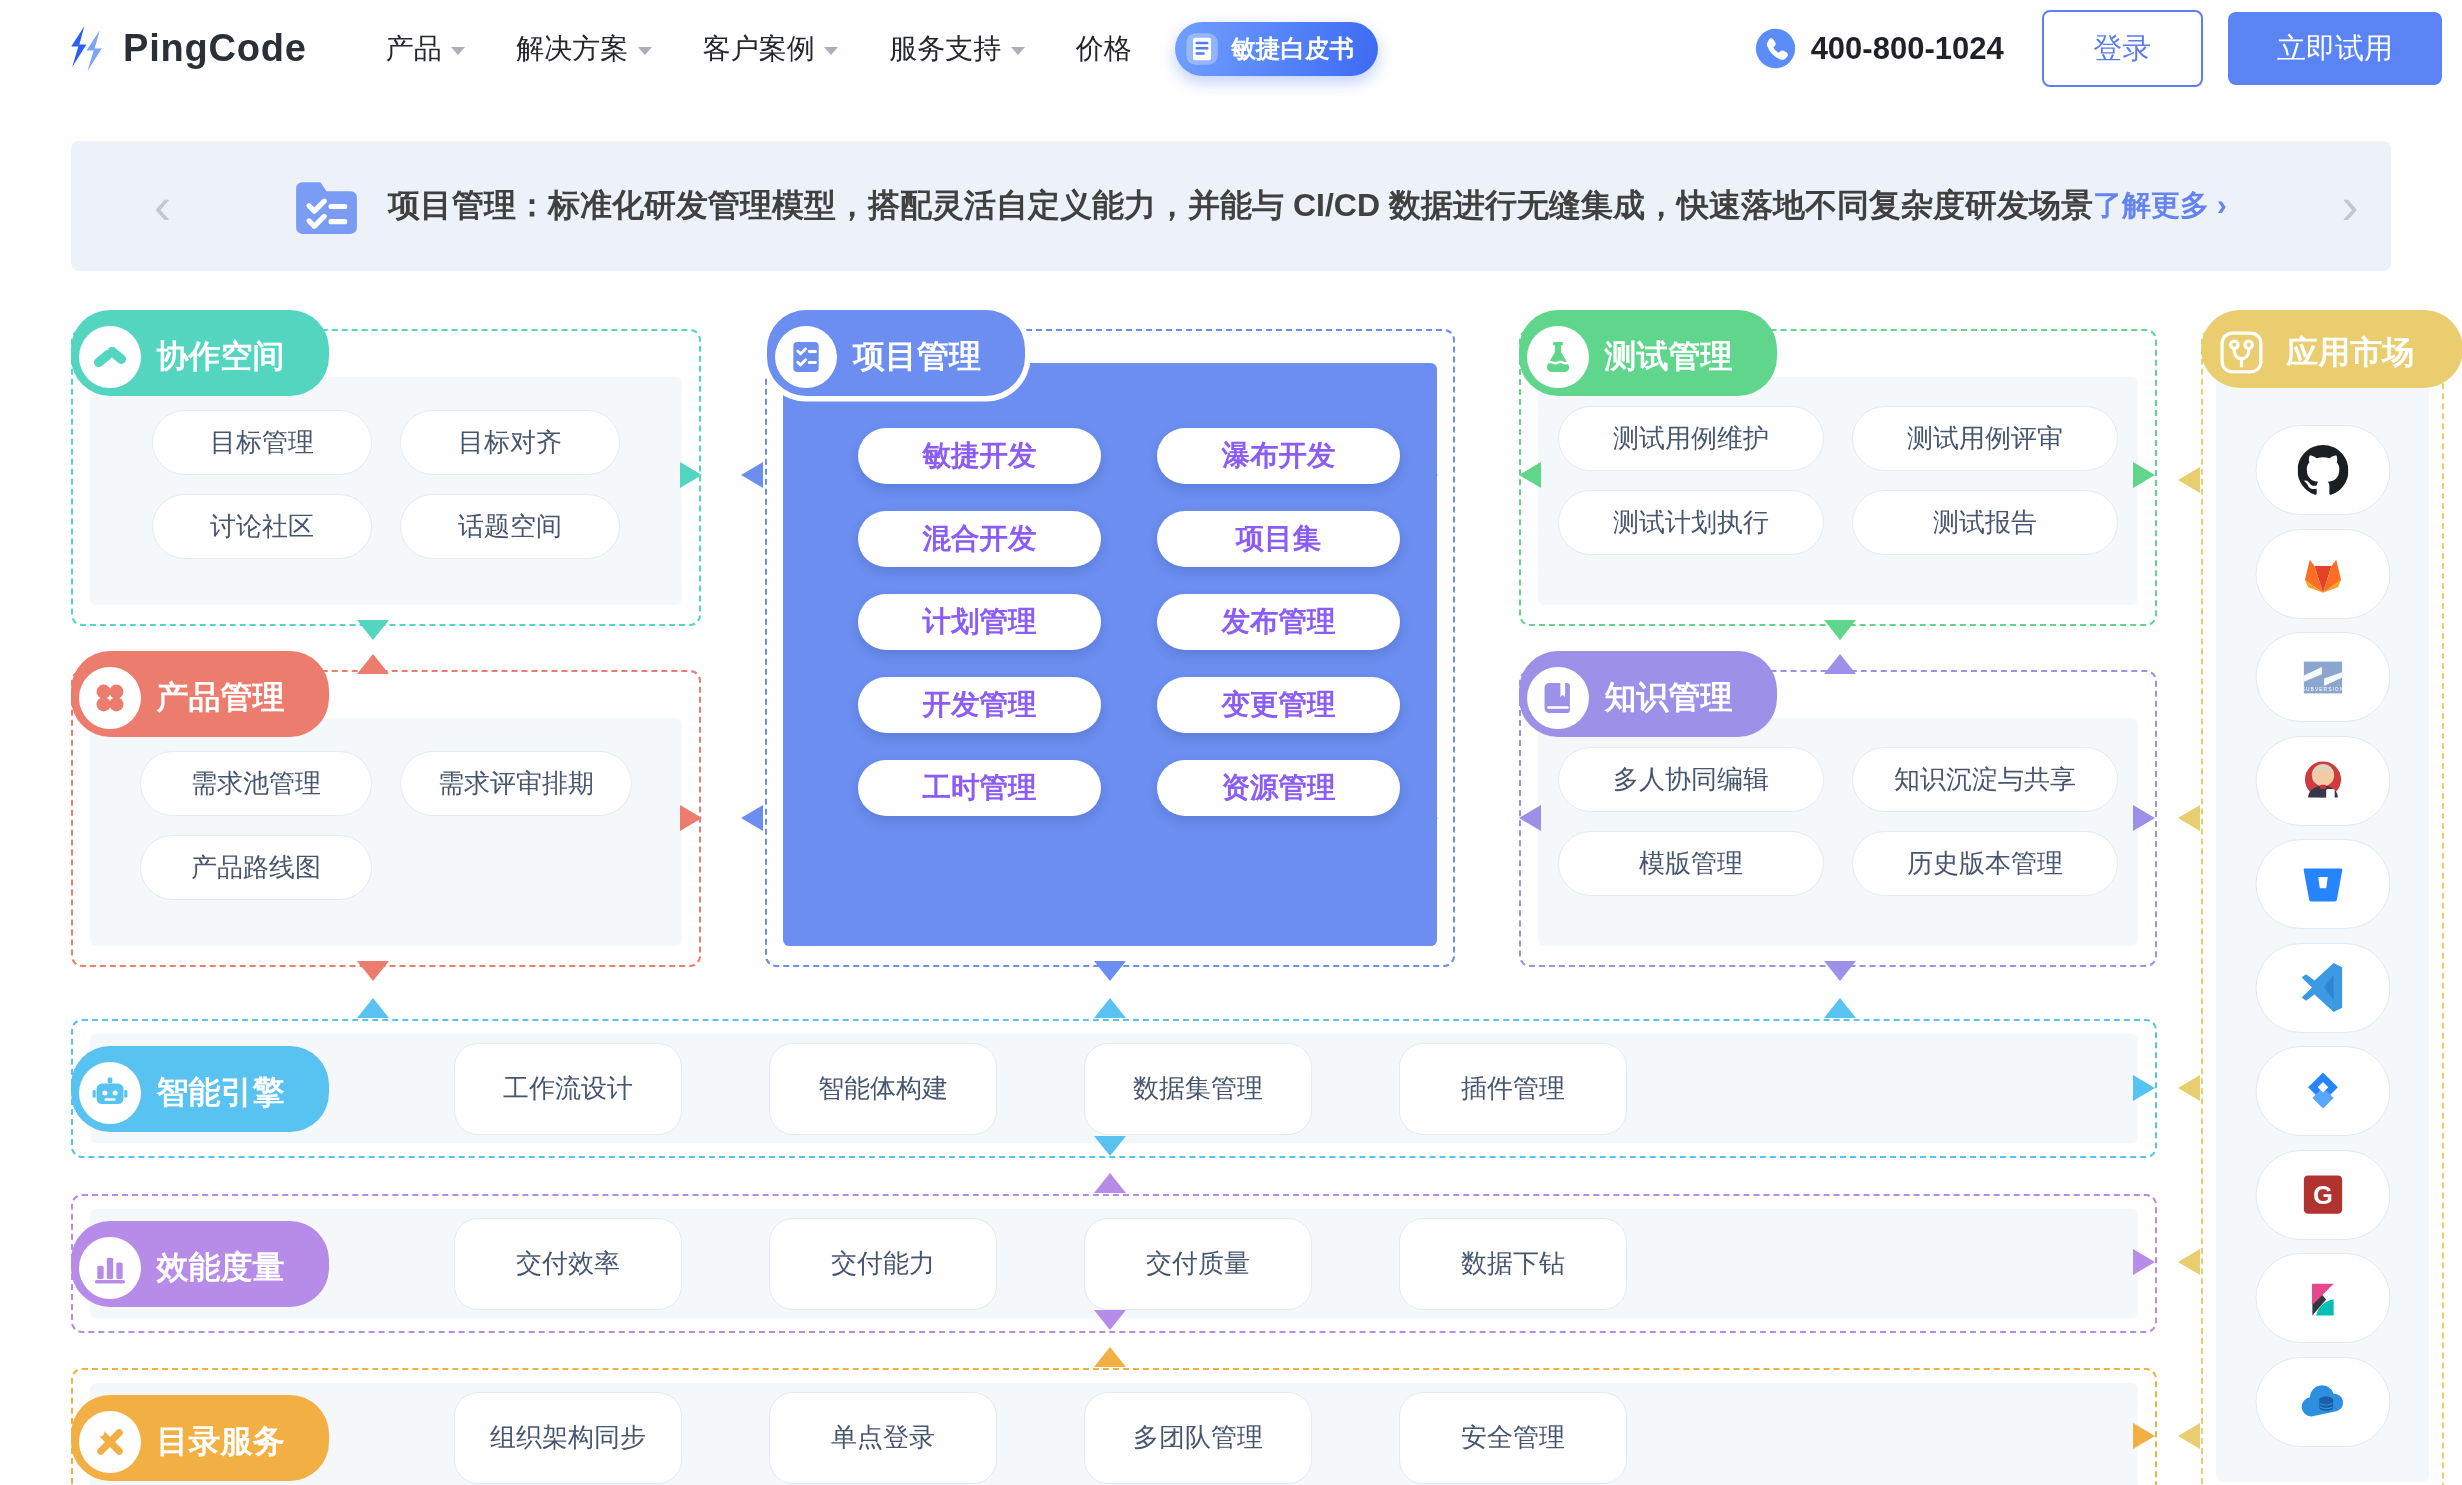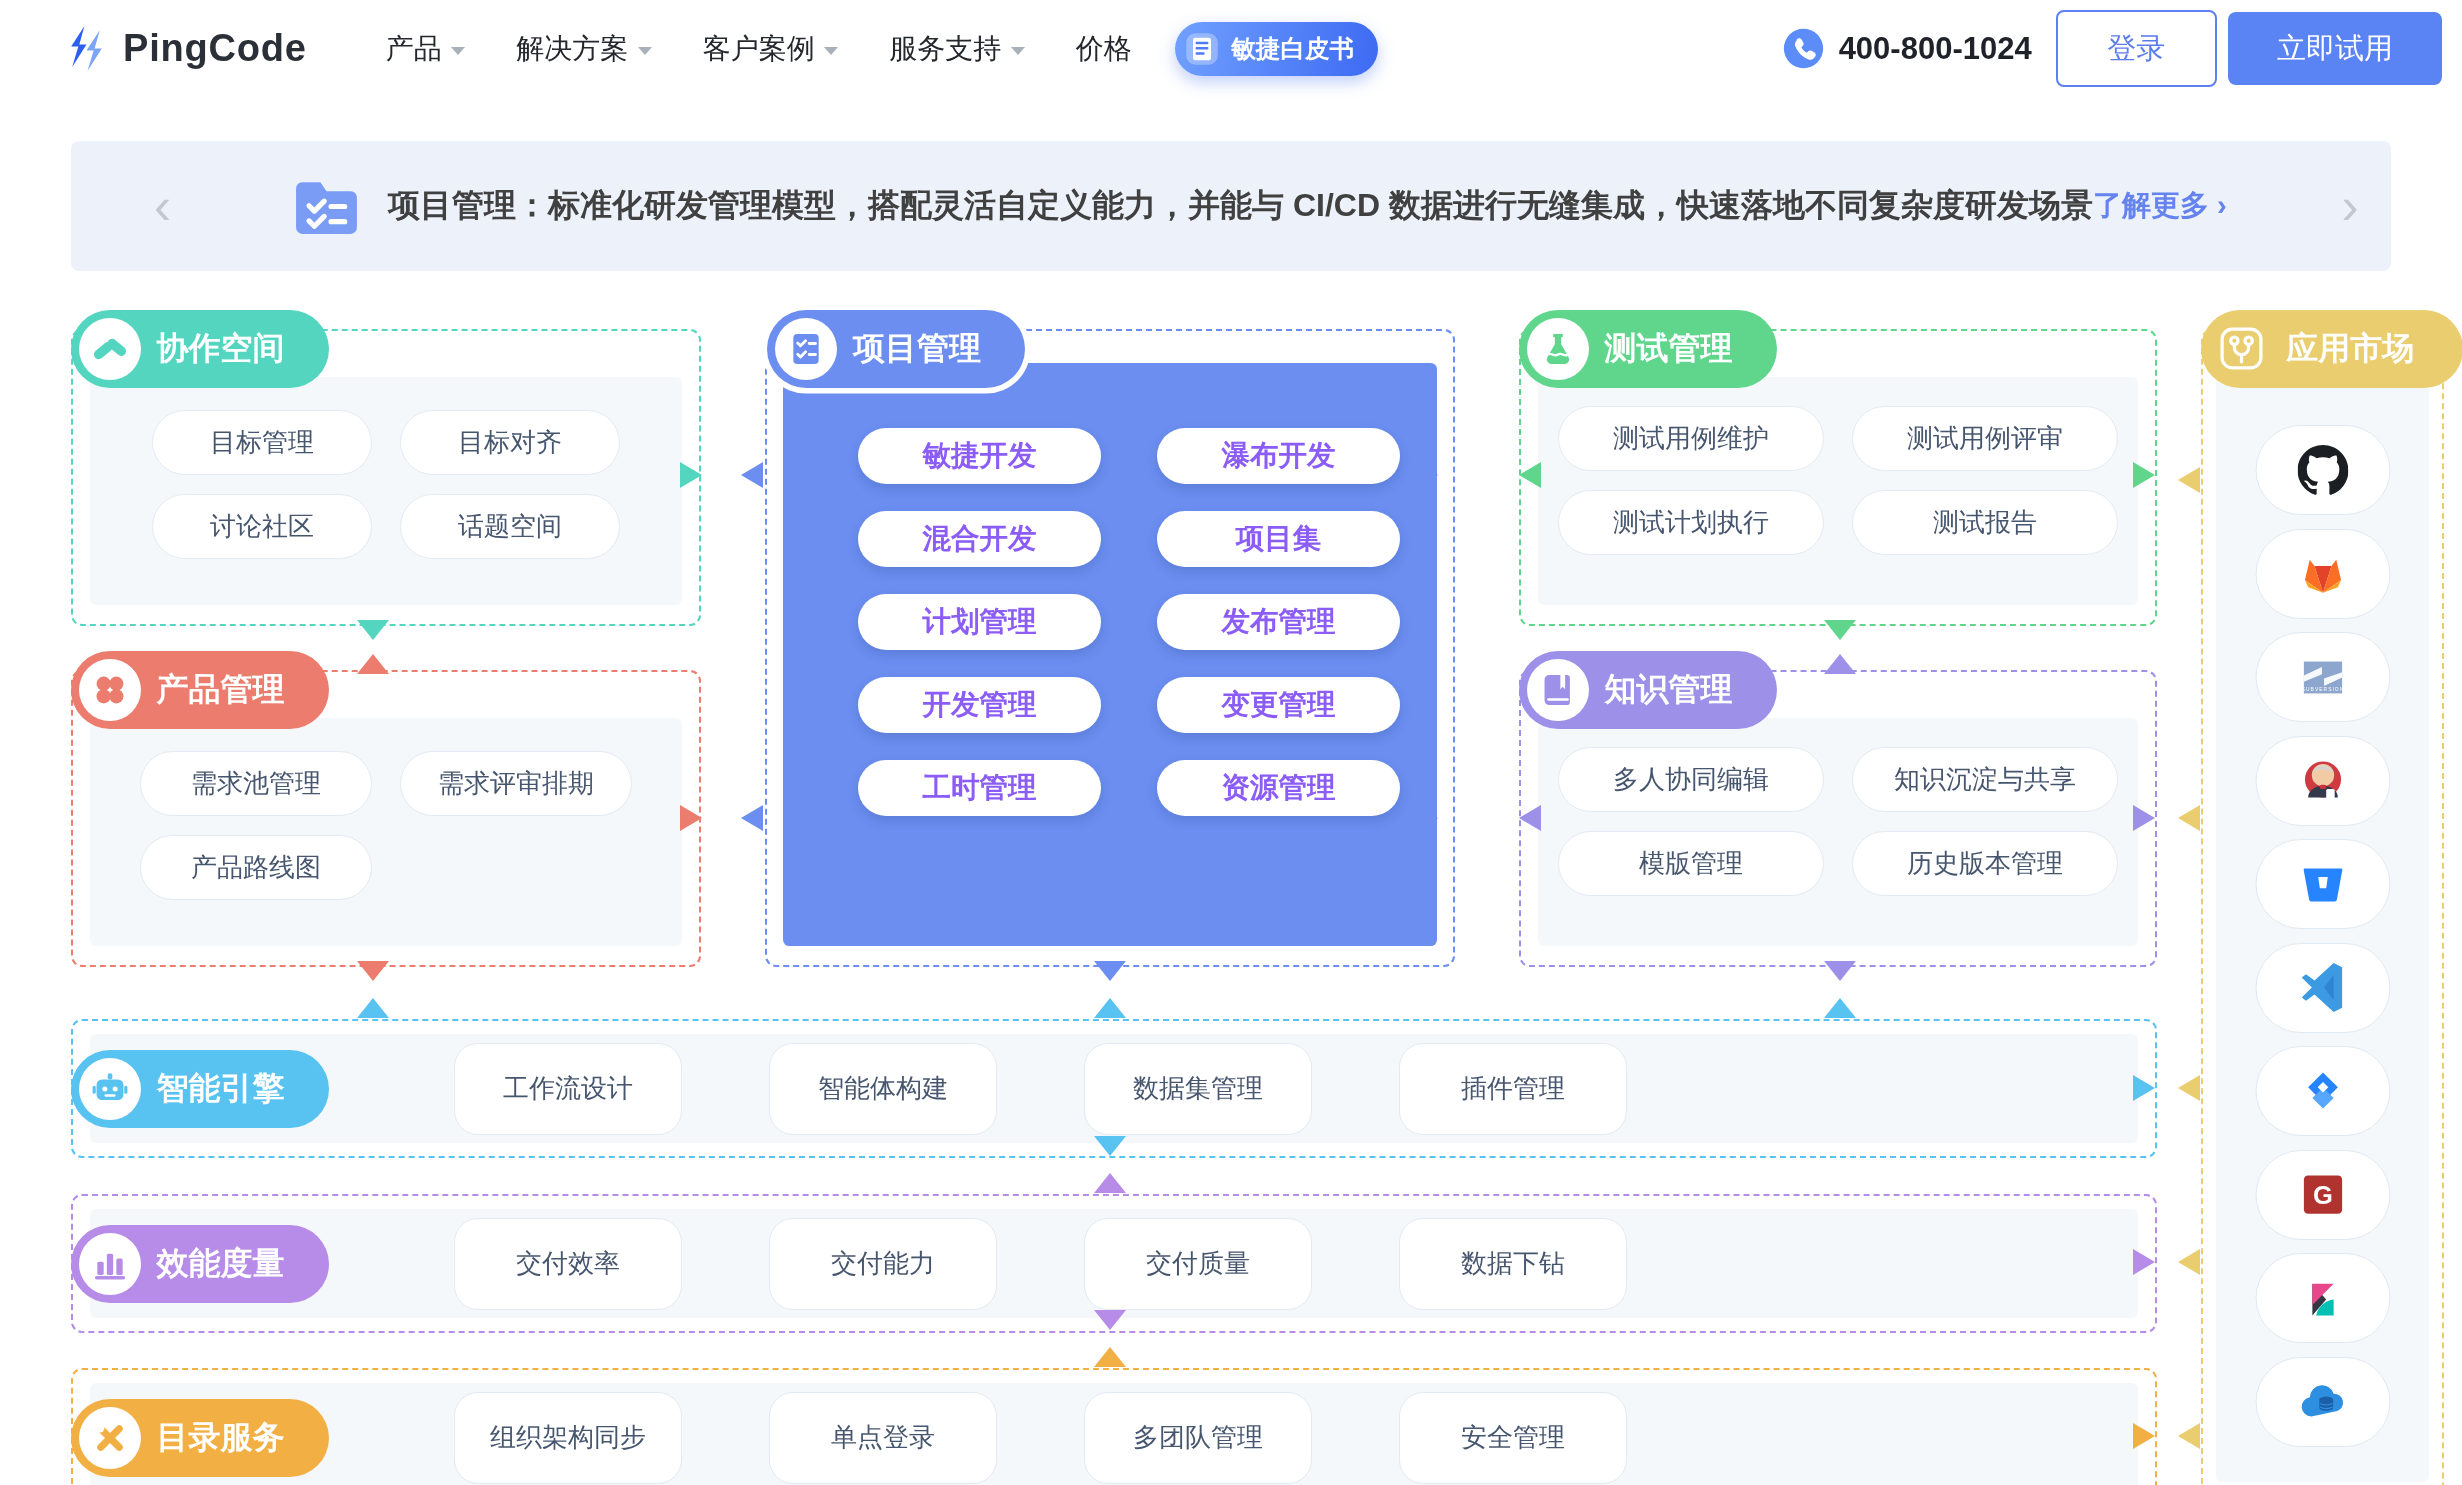--- a/index.html
+++ b/index.html
@@ -10,39 +10,39 @@
        display:flex;align-items:center;padding:0 20px 0 63px;box-sizing:border-box;}
   .brand{display:flex;align-items:center;gap:11px;}
   .brand-name{font-size:38px;font-weight:700;color:#2b3038;letter-spacing:0.8px;}
   .menu{display:flex;align-items:center;gap:51px;margin-left:79px;}
   .nav-item{display:flex;align-items:center;gap:9.5px;font-size:28px;color:#24272d;font-weight:500;cursor:pointer;}
   .caret{width:0;height:0;border-left:7.1px solid transparent;border-right:7.1px solid transparent;
          border-top:8.7px solid #a9b0ba;margin-top:4.8px;}
   .wp-pill{margin-left:43px;height:54px;border-radius:27px;display:flex;align-items:center;gap:11px;
            padding:0 24px 0 9.5px;background:linear-gradient(100deg,#70a0ff,#3d6af2);
            box-shadow:0 6.3px 16px rgba(80,120,240,.35);color:#fff;font-size:24.6px;font-weight:600;cursor:pointer;}
-  .nav-right{margin-left:auto;display:flex;align-items:center;gap:24px;}
+  .nav-right{margin-left:auto;display:flex;align-items:center;gap:38px;}
   .phone{display:flex;align-items:center;gap:14.3px;font-size:31px;color:#1f2329;font-weight:600;}
   .btn-login{width:157px;height:73px;border-radius:8px;border:2.4px solid #5e7ff0;background:#fff;
              color:#5b7cec;font-size:29px;font-weight:500;display:flex;align-items:center;justify-content:center;cursor:pointer;}
   .btn-try{width:214px;height:73px;border-radius:8px;background:#5a83f4;color:#fff;font-size:29px;
            font-weight:500;display:flex;align-items:center;justify-content:center;margin-left:-12.7px;cursor:pointer;}
   
   .banner{position:absolute;left:71px;top:141px;width:2320px;height:130px;background:#ecf1fa;border-radius:8px;
           display:flex;align-items:center;padding:0 83px;box-sizing:border-box;}
   .chev{font-size:51px;color:#c2c7d1;line-height:1;cursor:pointer;user-select:none;}
   .folder-ic{margin-left:119px;flex:0 0 auto;}
   .banner-text{margin-left:25px;font-size:32px;font-weight:700;color:#404040;white-space:nowrap;}
   .more-link{margin-left:auto;font-size:29px;font-weight:600;color:#6583ee;white-space:nowrap;cursor:pointer;}
   .banner .next{margin-left:115px;}
   
   .sec{position:absolute;border:2.4px dashed;border-radius:11px;box-sizing:border-box;}
   .panel{position:absolute;left:17.4px;right:17.4px;top:46px;bottom:19px;background:#f5f8fb;border-radius:6.3px;}
   .sec-pill{position:absolute;top:-21.4px;left:-2.4px;height:78px;border-radius:39px;display:flex;align-items:center;
-            gap:16px;padding:0 44px 0 8px;color:#fff;font-weight:700;font-size:32px;z-index:3;white-space:nowrap;}
+            gap:16px;padding:8px 44px 0 8px;color:#fff;font-weight:700;font-size:32px;z-index:3;white-space:nowrap;}
   .sec-pill .ic{width:62px;height:62px;border-radius:50%;background:#fff;display:flex;align-items:center;justify-content:center;flex:0 0 auto;}
   .sec-pill .ic svg{width:38px;height:38px;}
   .sec-pill .ic-plain{width:57px;height:57px;display:flex;align-items:center;justify-content:center;flex:0 0 auto;}
   .sec-pill .ic-plain svg{width:49px;height:49px;}
   .chip{background:#fff;border:1.6px solid #e3eaf3;border-radius:35px;display:flex;align-items:center;
         justify-content:center;font-size:26px;color:#47566f;font-weight:500;box-sizing:border-box;white-space:nowrap;}
   .grid2{position:absolute;top:79px;left:50%;transform:translateX(-50%);display:grid;
          grid-template-columns:repeat(2,var(--cw,220px));gap:19px 28px;}
   .grid2 .chip{height:65px;}
   

